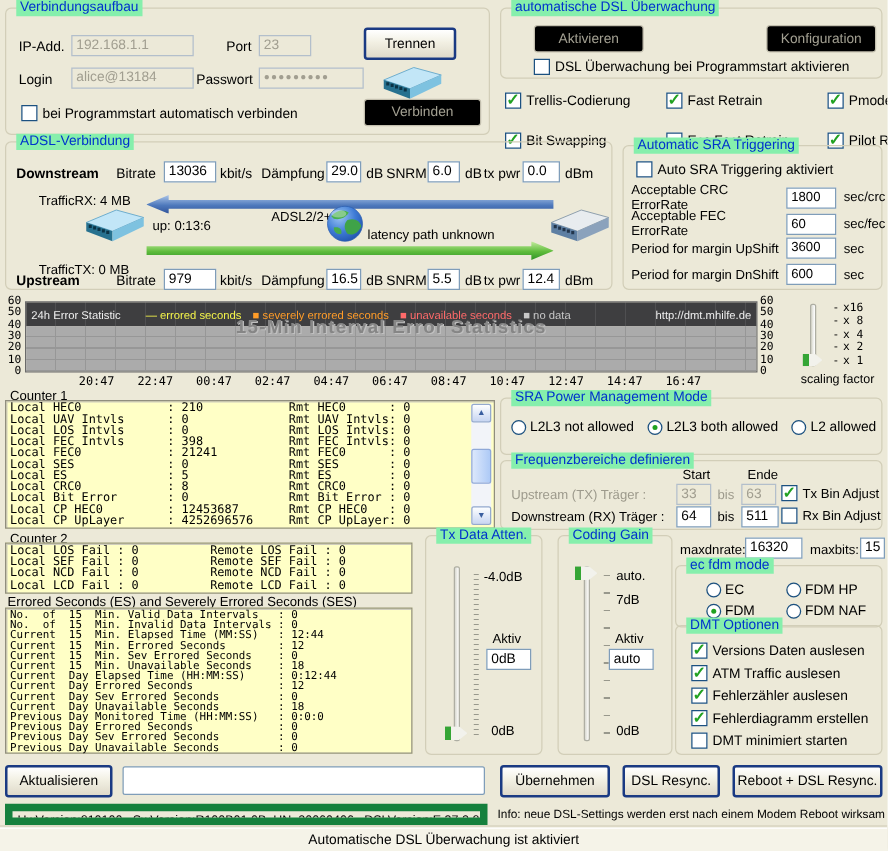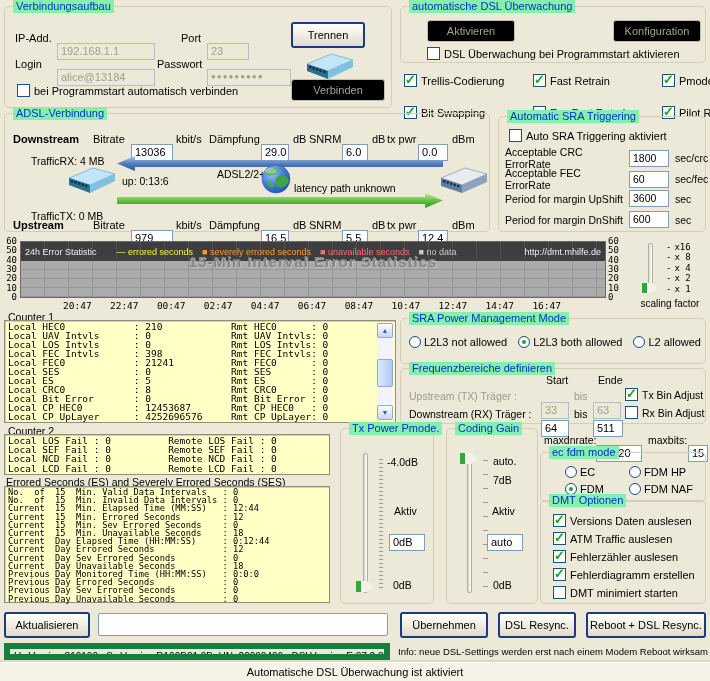--- a/index.html
+++ b/index.html
@@ -7,21 +7,21 @@
   #app{position:relative;width:710px;height:681px;background:#ECE9D8;
        font-family:"Liberation Sans",sans-serif;font-size:11px;color:#000;overflow:hidden;}
   .grp{position:absolute;border:1px solid #D2CEB8;border-radius:5px;}
   .gt{position:absolute;top:-7px;left:8px;background:#86efac;padding:0 3px;color:#0033CC;
       line-height:13px;white-space:nowrap;font-size:11px;}
   .lbl{position:absolute;white-space:nowrap;}
   .b{font-weight:bold;}
   .gray{color:#9D9A8C;}
   .s10{font-size:10.5px;}
   .fld{position:absolute;height:17px;line-height:15px;padding:0 3px;background:#fff;
-       border:1px solid #7F9DB9;white-space:nowrap;overflow:hidden;font-size:11px;margin-top:15px;}
+       border:1px solid #7F9DB9;white-space:nowrap;overflow:hidden;font-size:11px;}
   .fld.dis{background:#ECE9D8;color:#A19E90;border-color:#B3BFCB;}
   .btn{position:absolute;display:flex;align-items:center;justify-content:center;
        background:linear-gradient(#FFFFFF,#F2F0E3 45%,#DFDACA);border:1px solid #8A8774;
        border-radius:3px;font-size:11px;cursor:pointer;}
   .btn.def{border:2px solid #1A3A83;}
   .btn.dis{background:#000000;color:#A3A092;border:1px solid #C3BFAE;}
   .cb{width:13px;height:13px;background:#fff;border:1px solid #1C5180;display:inline-block;
       position:relative;flex:none;}
   .cb.on::after{content:"✓";position:absolute;left:0px;top:-3px;font-size:13px;
       font-weight:bold;color:#21A121;}
@@ -438,21 +438,21 @@
 Current  Day Errored Seconds             : 12
 Current  Day Sev Errored Seconds         : 0
 Current  Day Unavailable Seconds         : 18
 Previous Day Monitored Time (HH:MM:SS)   : 0:0:0
 Previous Day Errored Seconds             : 0
 Previous Day Sev Errored Seconds         : 0
 Previous Day Unavailable Seconds         : 0</pre>
   </div>
 
   <div class="grp" style="left:340px;top:428px;width:94px;height:176px">
-    <span class="gt">Tx Power Pmode.</span>
+    <span class="gt">Tx Data Atten.</span>
     <div class="groove" style="left:22px;top:24px;height:140px"></div>
     <div class="ticks-fine" style="left:38px;top:30px;height:130px"></div>
     <span class="sh" style="left:15px;top:152px"></span>
     <span class="lbl s10" style="left:46px;top:27px">-4.0dB</span>
     <span class="lbl s10" style="left:52px;top:150px">0dB</span>
     <span class="lbl s10" style="left:53px;top:76px">Aktiv</span>
     <div class="fld" style="left:48px;top:90px;width:36px">0dB</div>
   </div>
 
   <div class="grp" style="left:446px;top:428px;width:92px;height:176px">

